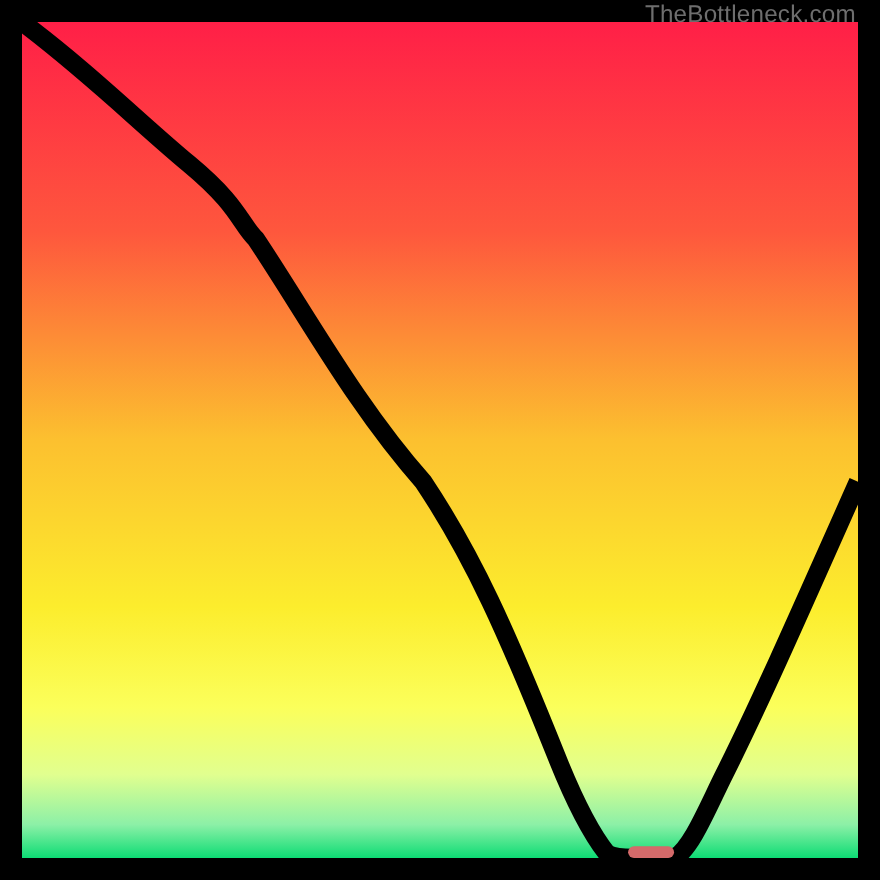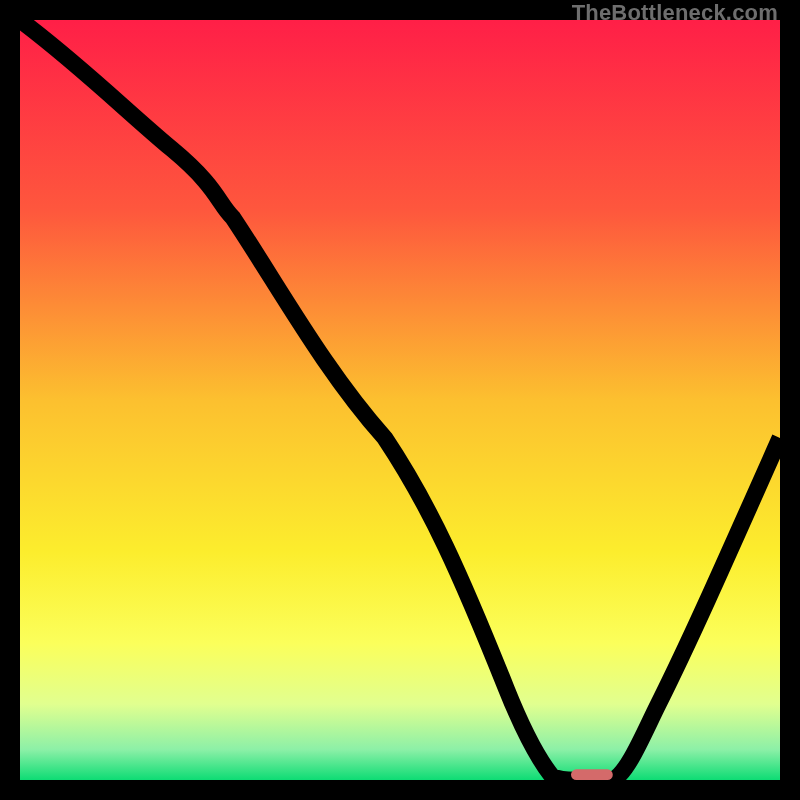--- a/index.html
+++ b/index.html
@@ -9,21 +9,21 @@
     height: 800px;
     background: #000;
     overflow: hidden;
     font-family: Arial, Helvetica, sans-serif;
   }
   .watermark {
     position: absolute;
     top: 0px;
     right: 22px;
     font-size: 22px;
-    font-weight: 700;
+    font-weight: 400;
     color: #6e6e6e;
     letter-spacing: 0.2px;
     z-index: 10;
   }
   .plot-area {
     position: absolute;
     left: 20px;
     top: 20px;
     width: 760px;
     height: 760px;

